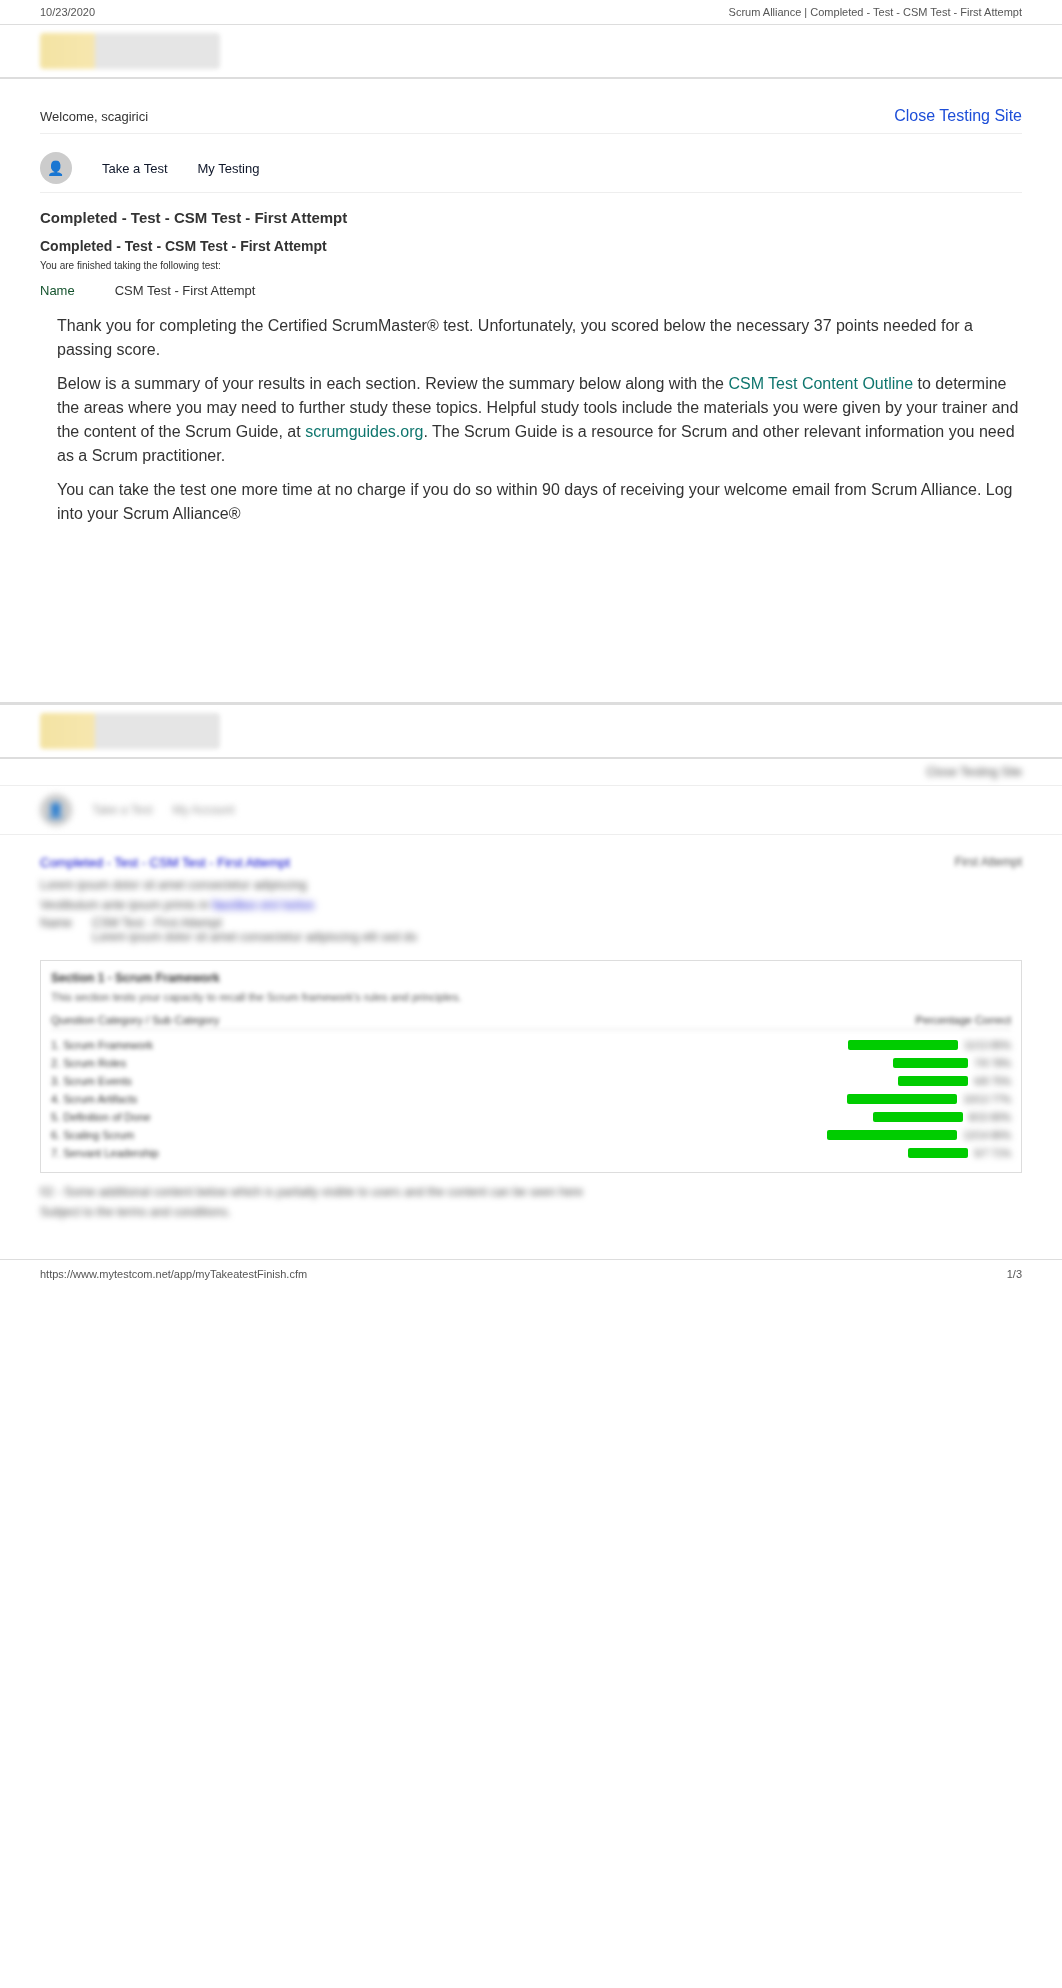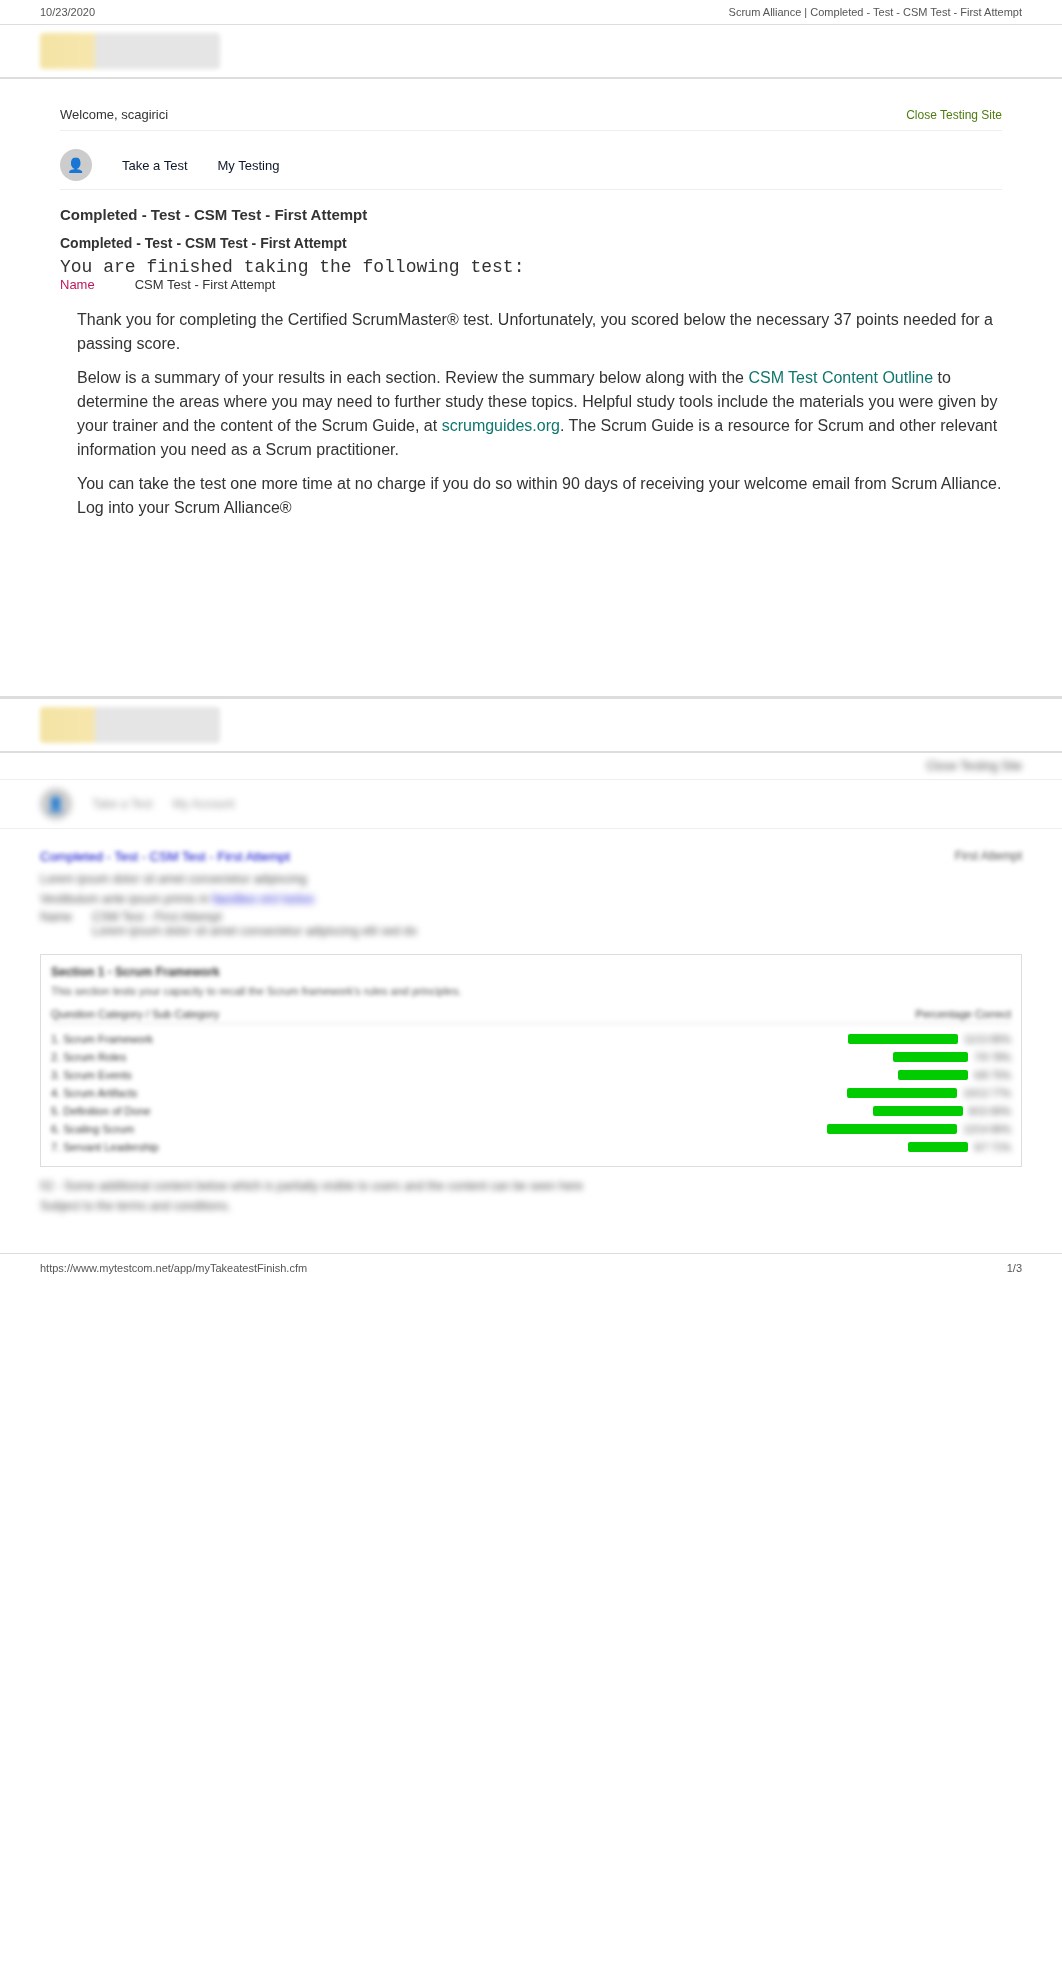--- a/index.html
+++ b/index.html
@@ -34,41 +34,41 @@
       width: 180px;
       height: 36px;
       background: linear-gradient(90deg, #e8c84a 0%, #f0d060 30%, #ccc 31%, #ccc 100%);
       border-radius: 4px;
       opacity: 0.5;
       filter: blur(2px);
     }
 
     
     .main-content {
-      padding: 20px 60px;
+      padding: 20px 40px;
     }
 
     
     .welcome-bar {
       display: flex;
       justify-content: space-between;
       align-items: center;
       padding: 8px 0;
       border-bottom: 1px solid #eee;
       margin-bottom: 10px;
     }
 
     .welcome-text {
       font-size: 13px;
       color: #333;
     }
 
     .close-testing-link {
-      color: #4d7c0f;
-      font-size: 12px;
+      color: #1d4ed8;
+      font-size: 16px;
       text-decoration: none;
       cursor: pointer;
     }
 
     
     .nav-bar {
       display: flex;
       align-items: center;
       gap: 30px;
       padding: 8px 0;
@@ -108,34 +108,34 @@
     }
 
     .test-completed-heading {
       font-size: 14px;
       font-weight: bold;
       color: #333;
       margin-bottom: 6px;
     }
 
     .test-subtitle {
-      font-size: 18px;
-      color: #333;
-      font-family: Liberation Mono, monospace;
+      font-size: 10px;
+      color: #333;
+      margin-bottom: 12px;
     }
 
     .test-name-row {
       display: flex;
       gap: 40px;
       margin-bottom: 16px;
       font-size: 13px;
     }
 
     .test-name-label {
-      color: #be185d;
+      color: #14532d;
       font-weight: normal;
     }
 
     .test-name-value {
       color: #333;
     }
 
     
     .message-para {
       font-size: 16px;

